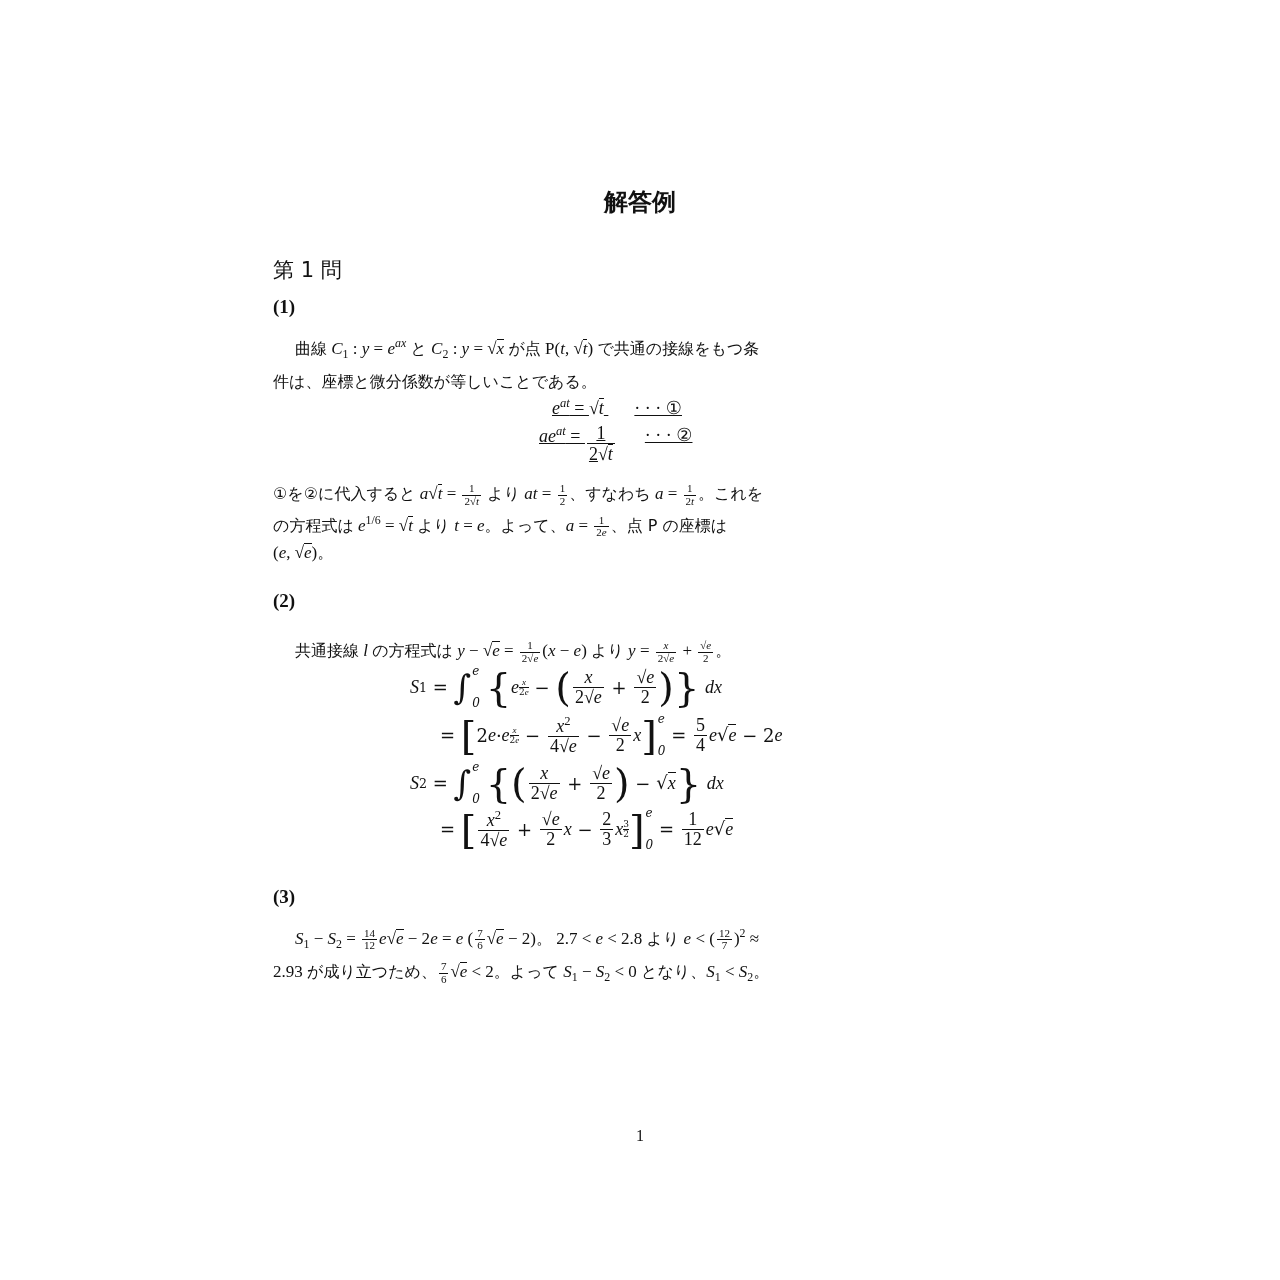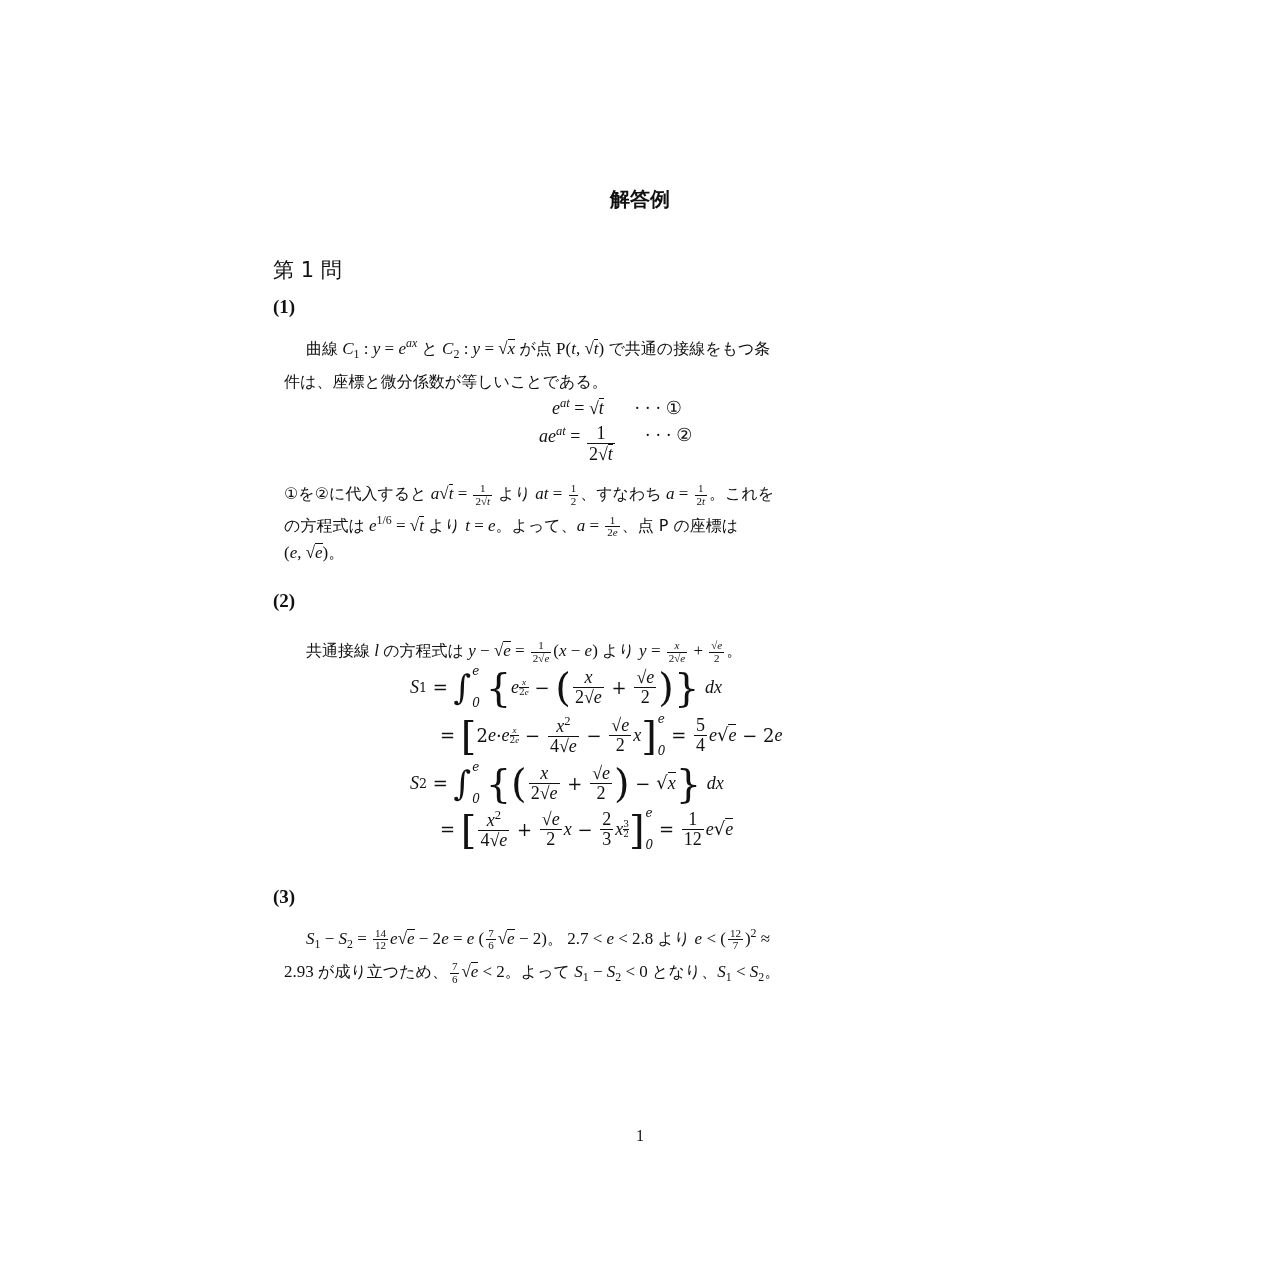--- a/index.html
+++ b/index.html
@@ -1,39 +1,39 @@
 <!DOCTYPE html>
 <html><head>
 <meta charset="utf-8">
 <style>
   html, body { margin: 0; padding: 0; background: #ffffff; }
   body { width: 1280px; height: 1280px; position: relative; overflow: hidden;
          font-family: "DejaVu Serif", "Liberation Serif", serif; color: #111; }
   .page { position: absolute; left: 0; top: 0; width: 1280px; height: 1280px; }
   .title { position: absolute; top: 186px; left: 0; width: 1280px; text-align: center;
-           font-family: "DejaVu Sans", sans-serif; font-weight: bold; font-size: 20px; }
+           font-family: "DejaVu Sans", sans-serif; font-weight: bold; font-size: 24px; }
   .section { position: absolute; left: 273px; top: 256px;
              font-family: "DejaVu Sans", sans-serif; font-weight: normal; font-size: 21px; }
   .sub { position: absolute; left: 273px; font-family: "Liberation Serif", serif;
          font-weight: bold; font-size: 19px; }
   .para { position: absolute; left: 273px; width: 733px; font-size: 17px; line-height: 27px;
-          font-family: "Liberation Serif", "DejaVu Serif", serif; text-align: justify; margin-left: 11px; }
+          font-family: "Liberation Serif", "DejaVu Serif", serif; text-align: justify; }
   .para .indent { display: inline-block; width: 22px; }
   i, .m { font-family: "Liberation Serif", serif; font-style: italic; }
   .jp { font-family: "DejaVu Sans", sans-serif; font-size: 16px; }
   .frac { display: inline-flex; flex-direction: column; vertical-align: middle; text-align: center;
           font-family: "Liberation Serif", serif; line-height: 1.05; margin: 0 2px; }
   .frac > span { padding: 0 2px; }
   .frac > span:first-child { border-bottom: 1px solid #111; }
   .frac.small { font-size: 11px; }
   .frac.big { font-size: 18px; }
   .rad { display: inline-block; }
   .rad .v { border-top: 1px solid #111; display: inline-block; line-height: 1.1; }
   sup, sub { font-size: 0.7em; }
-  .disp { position: absolute; font-size: 18px; font-family: "Liberation Serif", serif; white-space: nowrap; }
+  .disp { position: absolute; font-size: 18px; font-family: "Liberation Serif", serif; white-space: nowrap; text-decoration: underline; }
   .eqrow { position: absolute; white-space: nowrap; font-size: 18px; display: flex; align-items: center; }
   .br { font-size: 40px; font-weight: 200; vertical-align: middle; line-height: 1; font-style: normal; }
   .int { font-size: 34px; font-style: italic; vertical-align: middle; position: relative; }
   .lim { display: inline-flex; flex-direction: column; justify-content: space-between; height: 46px;
          font-size: 12px; font-style: italic; vertical-align: middle; margin-left: 1px; }
   .pagenum { position: absolute; top: 1127px; left: 0; width: 1280px; text-align: center;
              font-family: "Liberation Serif", serif; font-size: 16px; }
 </style>
 </head>
 <body>

